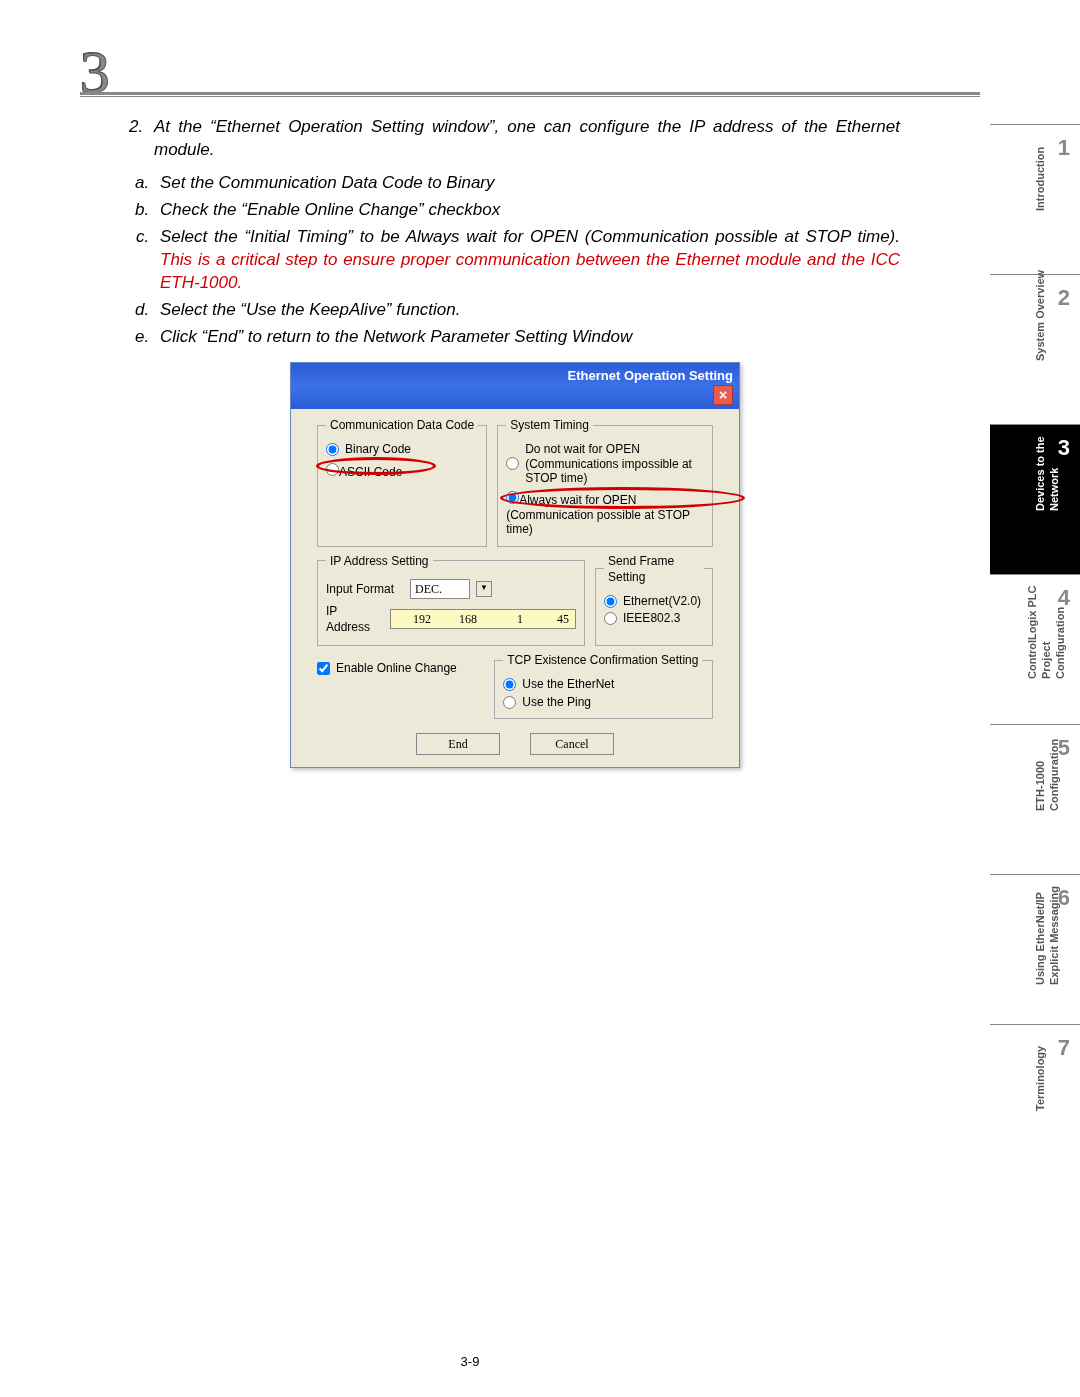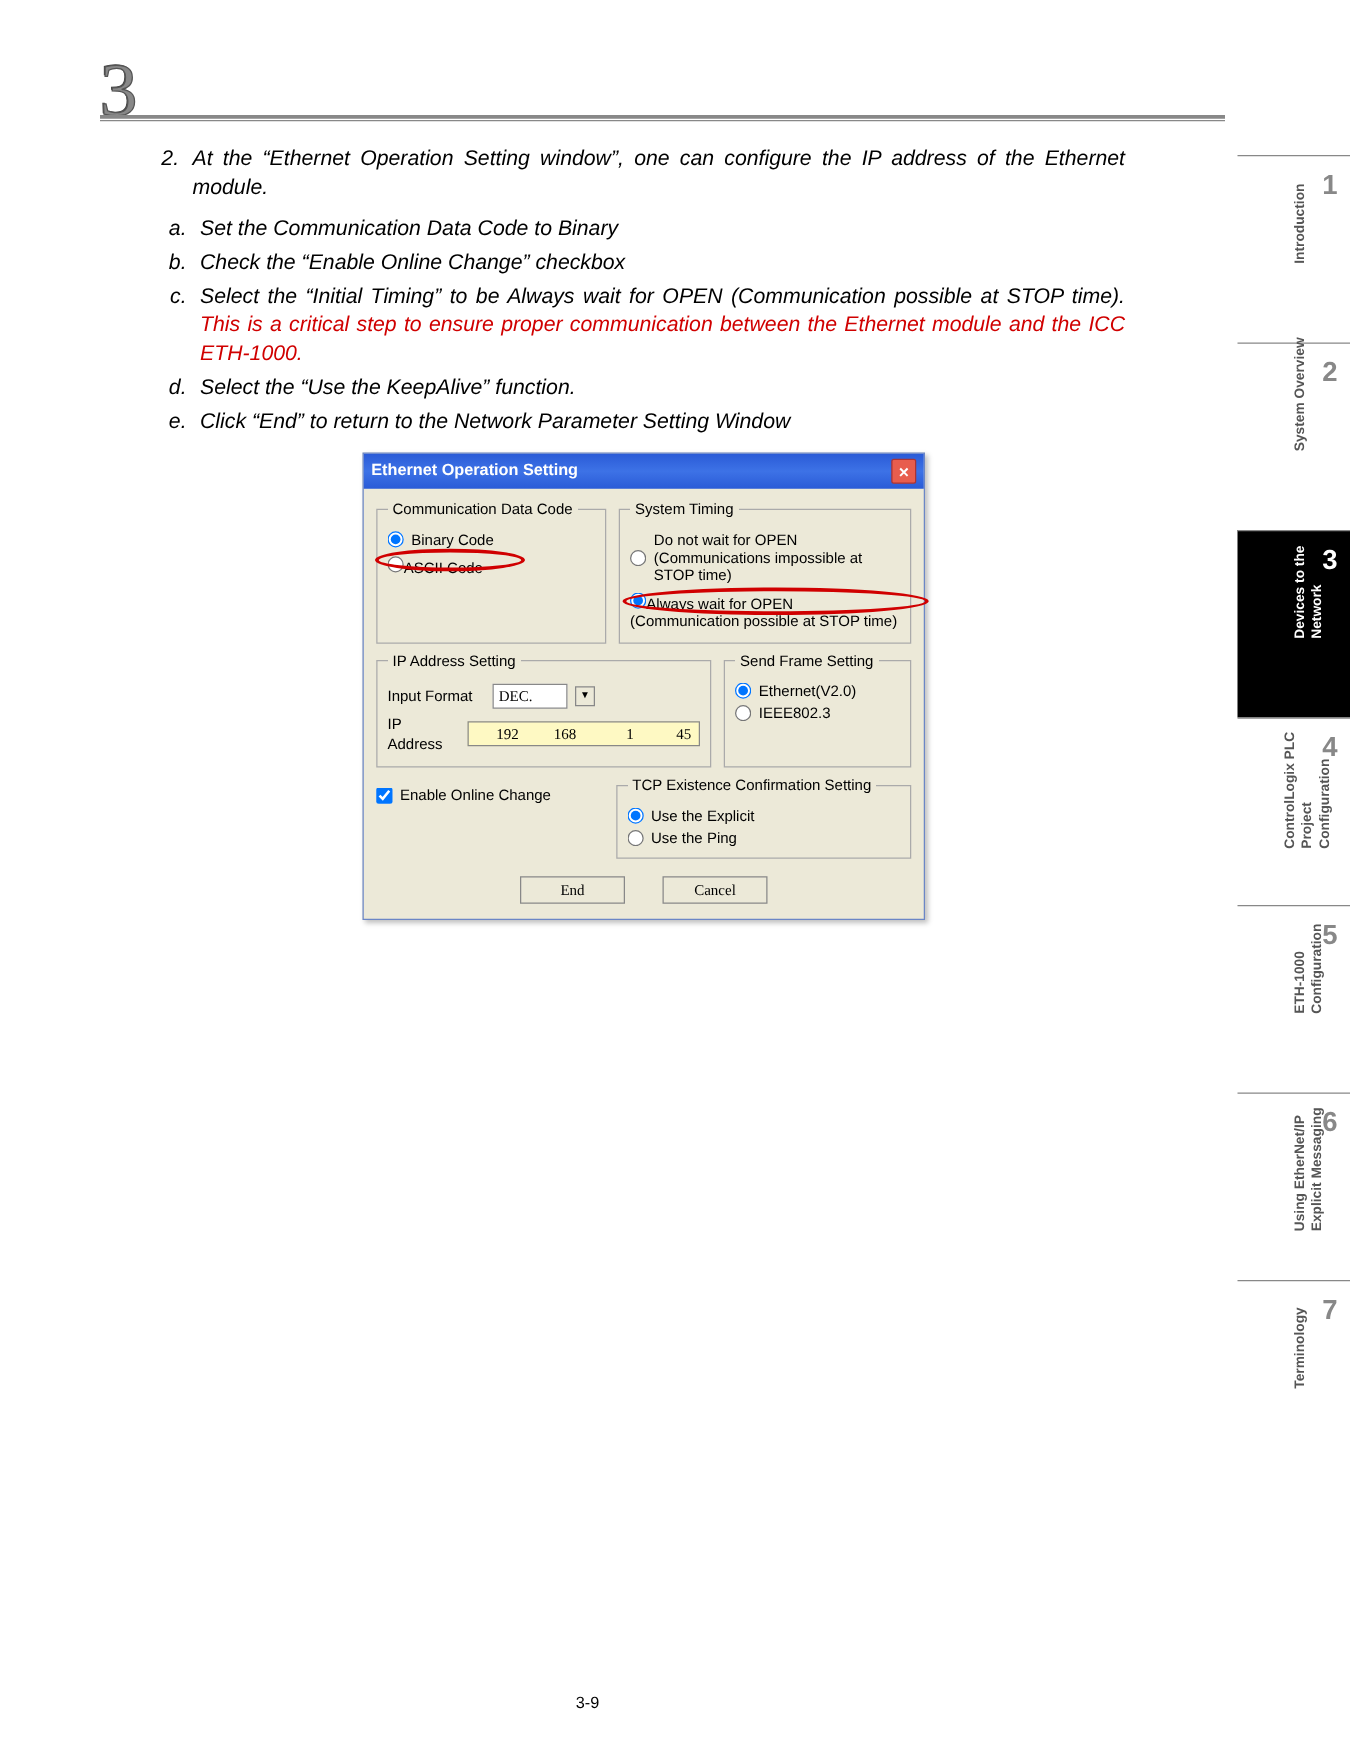--- a/index.html
+++ b/index.html
@@ -63,34 +63,35 @@
     box-shadow: 2px 2px 4px rgba(0,0,0,.25);
     color: #000;
   }
   .titlebar {
     background: linear-gradient(#2a5bd7,#3d72e6 50%,#2a5bd7);
     color: #fff;
     font-weight: bold;
     padding: 4px 6px;
     display: flex;
     justify-content: space-between;
-    align-items: flex-start;
+    align-items: flex-end;
     font-size: 13px;
+    flex-direction: column;
   }
   .closebtn {
     width: 20px; height: 20px;
     background: #e85d4d;
     border: 1px solid #a33;
     color: #fff;
     display: flex; align-items: center; justify-content: center;
     font-weight: bold;
     font-size: 14px;
     border-radius: 2px;
   }
-  .dbody { padding: 8px 10px 12px; }
+  .dbody { padding: 8px 26px 12px; }
   .row { display: flex; gap: 10px; margin-bottom: 6px;}
   fieldset {
     border: 1px solid #aaa;
     padding: 6px 8px;
     font-size: 12px;
   }
   legend { padding: 0 4px; font-size: 12px;}
   .radio { display: flex; align-items: center; gap: 6px; margin: 3px 0; line-height: 1.2;}
   .radio input { margin: 0;}
   .circled {
@@ -278,21 +279,21 @@
           <div style="flex:1">
             <div class="chk">
               <input type="checkbox" checked="" style="">
               <span>Enable Online Change</span>
             </div>
           </div>
           <fieldset style="flex:1.2">
             <legend>TCP Existence Confirmation Setting</legend>
             <div class="radio">
                 <input type="radio" checked="" style="">
-                <span>Use the Explicit</span>
+                <span>Use the EtherNet</span>
               </div>
             <div class="radio">
                 <input type="radio" style="">
                 <span>Use the Ping</span>
               </div>
           </fieldset>
         </div>
 
         <div class="btnrow">
           <div class="winbtn">End</div>

